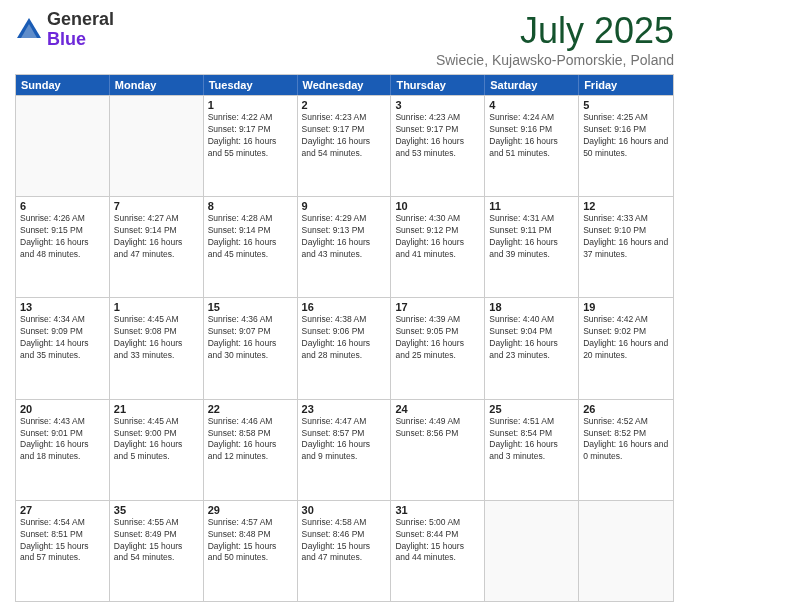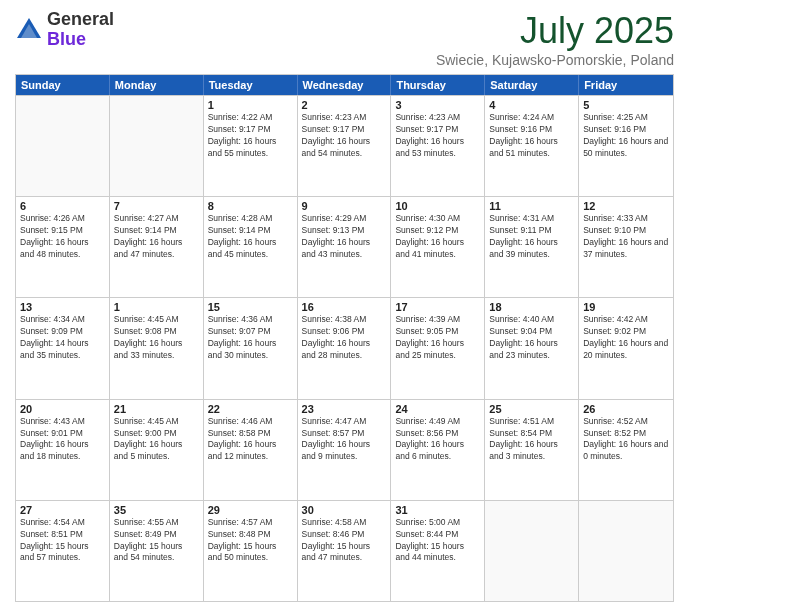--- a/index.html
+++ b/index.html
@@ -279,21 +279,20 @@
           <div class="cal-cell">
             <div class="day-number">23</div>
             <div class="cell-line">Sunrise: 4:47 AM</div>
             <div class="cell-line">Sunset: 8:57 PM</div>
             <div class="cell-line">Daylight: 16 hours and 9 minutes.</div>
           </div>
           <div class="cal-cell">
             <div class="day-number">24</div>
             <div class="cell-line">Sunrise: 4:49 AM</div>
             <div class="cell-line">Sunset: 8:56 PM</div>
-            <div class="cell-line">Daylight: 16 hours and 6 minutes.</div>
           </div>
           <div class="cal-cell">
             <div class="day-number">25</div>
             <div class="cell-line">Sunrise: 4:51 AM</div>
             <div class="cell-line">Sunset: 8:54 PM</div>
             <div class="cell-line">Daylight: 16 hours and 3 minutes.</div>
           </div>
           <div class="cal-cell">
             <div class="day-number">26</div>
             <div class="cell-line">Sunrise: 4:52 AM</div>

